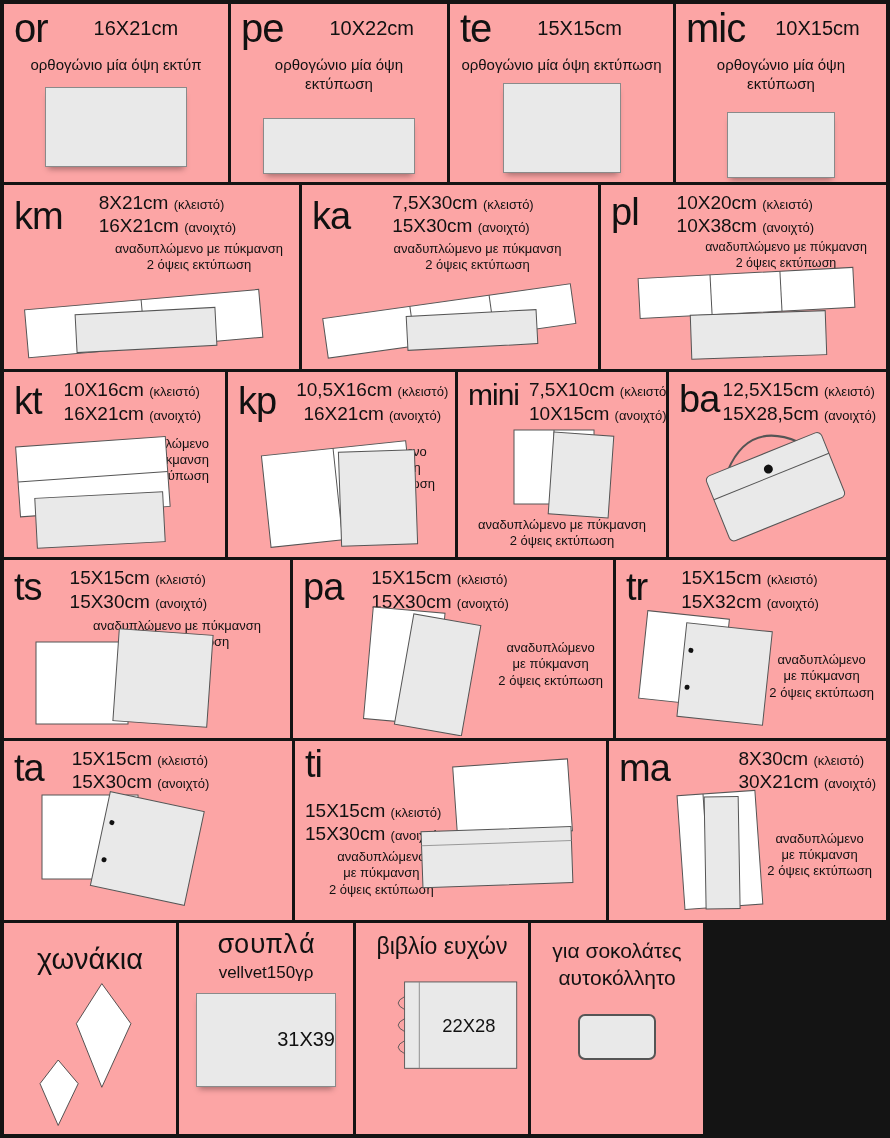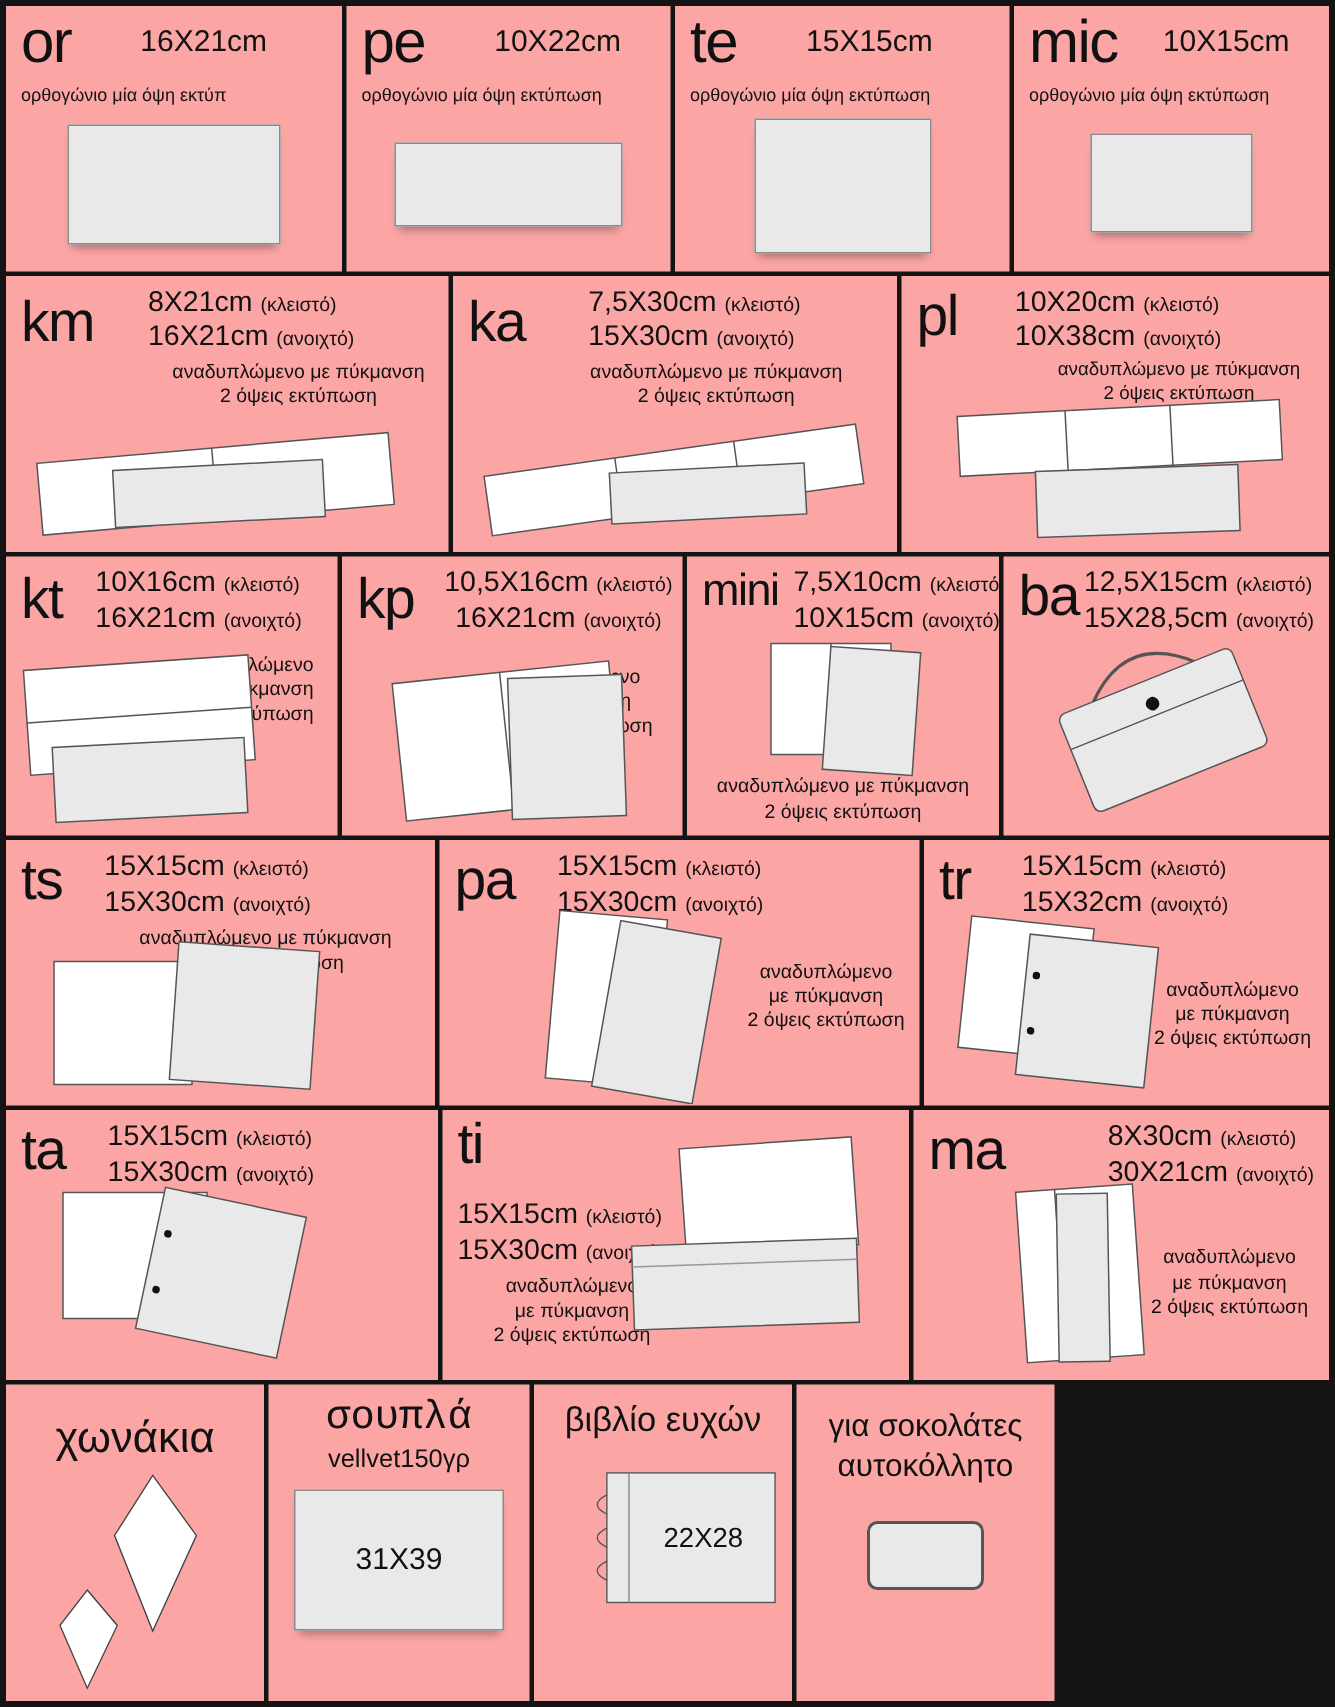--- a/index.html
+++ b/index.html
@@ -13,21 +13,21 @@
 
   .head { display: flex; align-items: flex-start; }
   .code { font-size: 38px; line-height: 1; letter-spacing: -1px; }
   .r1 .code { font-size: 40px; }
   .c-mini .code { font-size: 30px; margin-top: 4px; }
   .sizes { margin-left: 28px; margin-top: 2px; }
   .szline { font-size: 19px; white-space: nowrap; line-height: 1.25; }
   .szline .nt { font-size: 13px; }
   .size1 { font-size: 20px; margin-top: 9px; margin-left: 46px; }
   .desc { font-size: 13px; line-height: 1.25; }
-  .r1 .desc { text-align: left; margin-top: 8px; font-size: 12px; }
+  .r1 .desc { text-align: center; margin-top: 8px; font-size: 15px; }
 
   .plate { background: #e9e9e9; border: 1px solid #8a8a8a;
            box-shadow: 0 5px 6px -3px rgba(0,0,0,.35);
            display: flex; align-items: center; justify-content: center; font-size: 20px; }
   .p-or  { width: 142px; height: 80px; margin: 12px auto 0; }
   .p-pe  { width: 152px; height: 56px; margin: 24px auto 0; }
   .p-te  { width: 118px; height: 90px; margin: 8px auto 0; }
   .p-mic { width: 108px; height: 66px; margin: 18px auto 0; }
 
   .fig { position: absolute; }
@@ -63,21 +63,21 @@
   .c-mini .sizes { margin-left: 10px; }
 
   
   .b-title { text-align: center; }
   .c-xonakia .b-title { font-size: 29px; margin-top: 16px; }
   .c-soupla  .b-title { font-size: 27px; margin-top: 4px; font-family: Liberation Mono, monospace; }
   .c-soupla  .b-sub   { text-align: center; font-size: 17px; margin-top: 2px; }
   .c-photo   .b-title { font-size: 23px; margin-top: 6px; }
   .c-biblio  .b-title { font-size: 23px; margin-top: 6px; }
   .c-autokollito .b-title { font-size: 21px; line-height: 1.3; margin-top: 10px; }
-  .p-soupla { width: 140px; height: 94px; margin: 10px auto 0; }
+  .p-soupla { width: 140px; height: 94px; margin: 10px auto 0; justify-content: flex-end; }
   .p-photo  { width: 150px; height: 84px; margin: 10px auto 0; }
   .p-autok  { width: 78px; height: 46px; margin: 22px auto 0; border: 2px solid #555; border-radius: 7px; box-shadow: none; }
   .c-photo .desc { text-align: center; margin-top: 8px; }
   .figwrap { display: block; margin: 4px auto 0; }
 </style>
 </head>
 <body>
 
 <div id="sheet">
 

